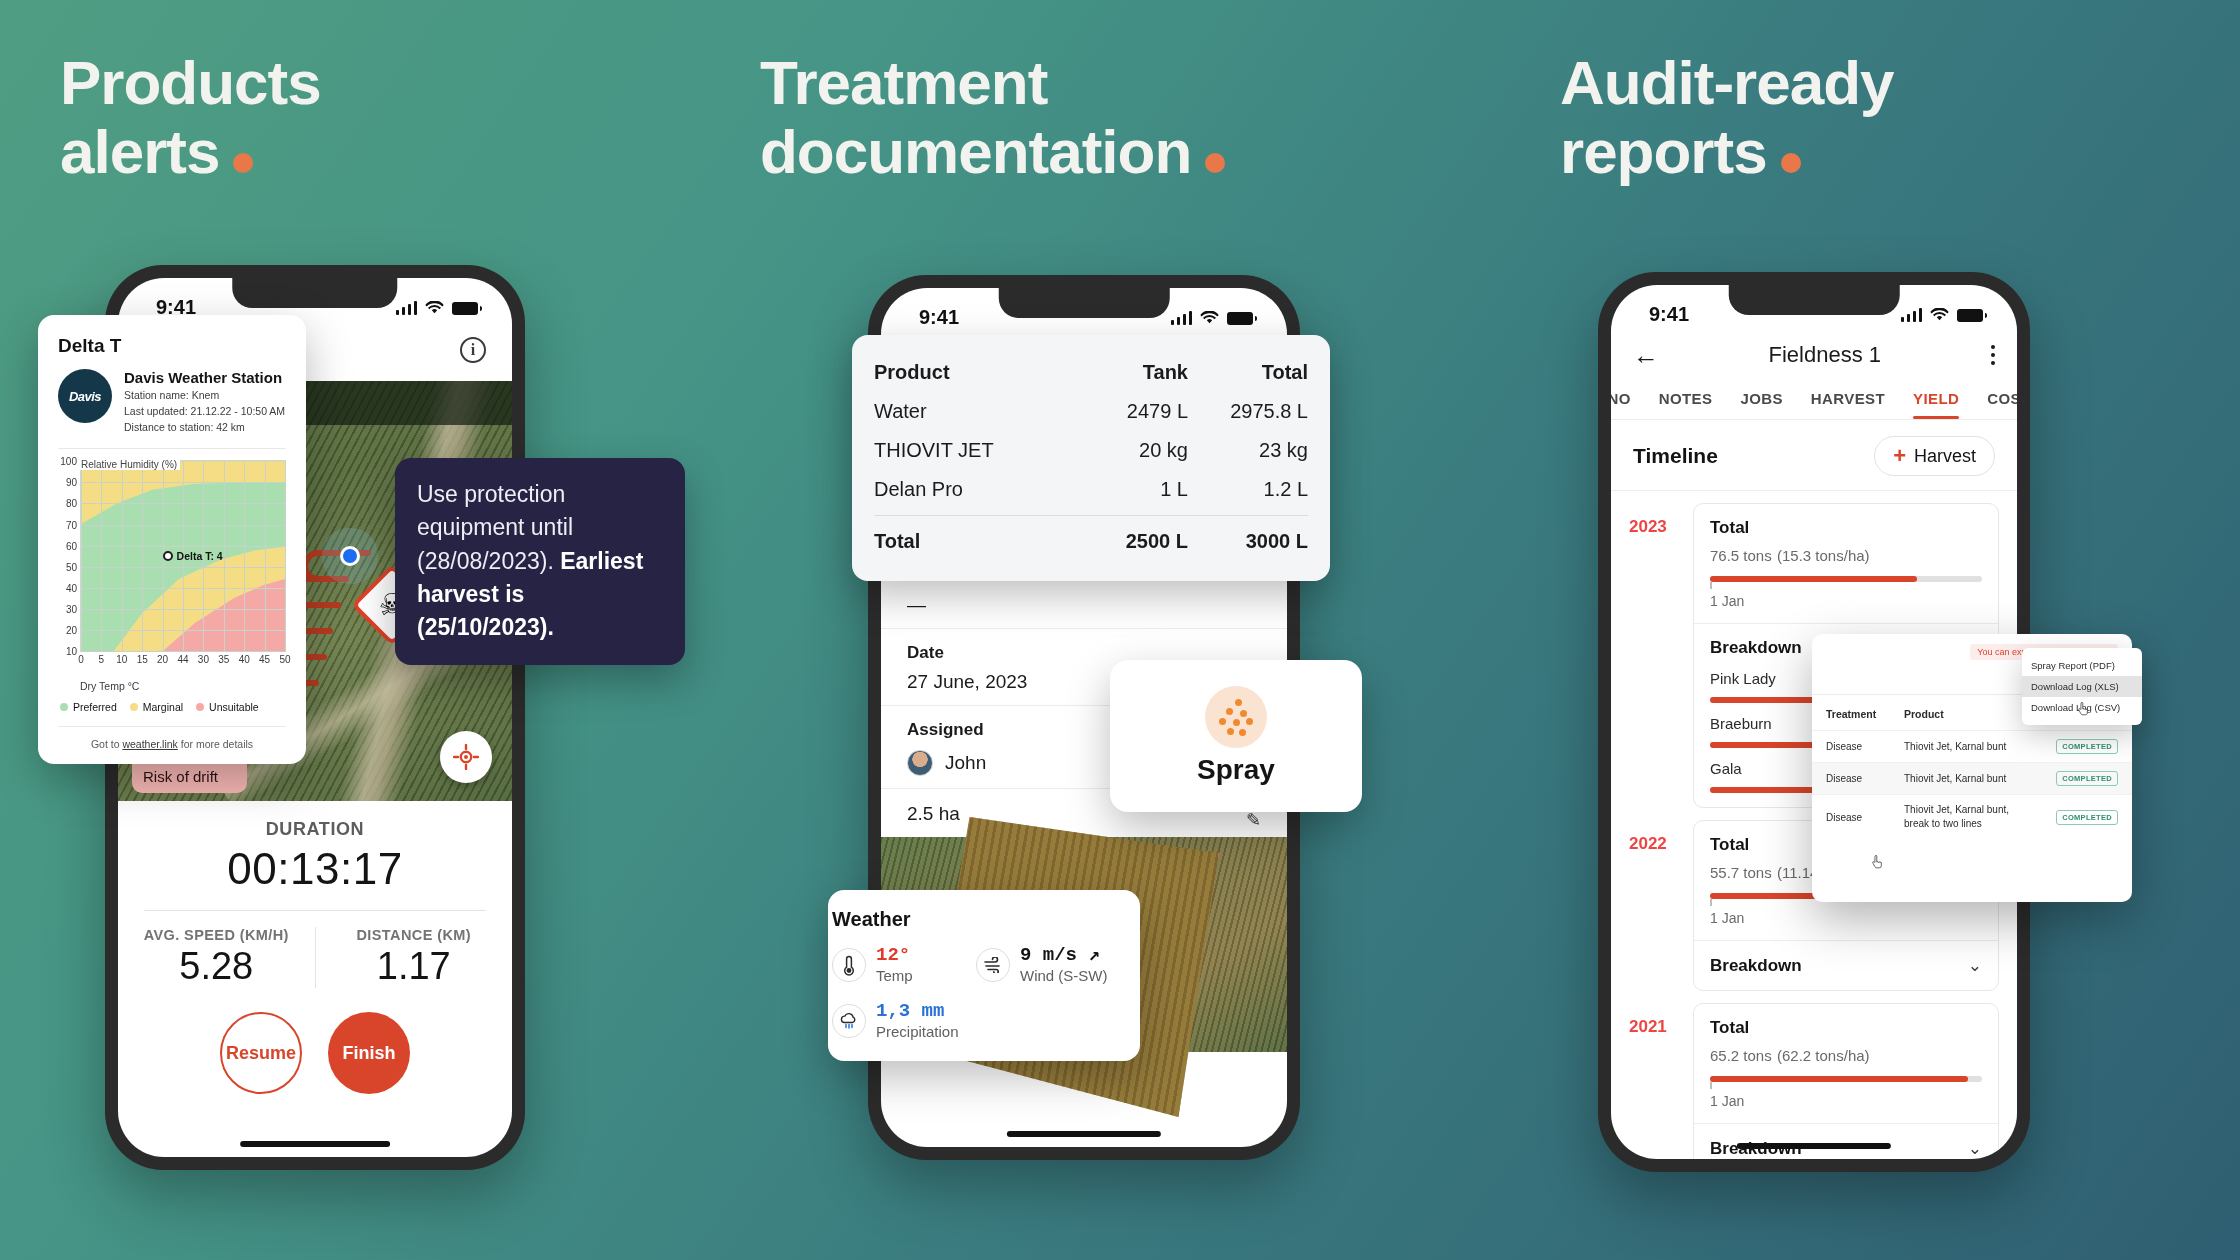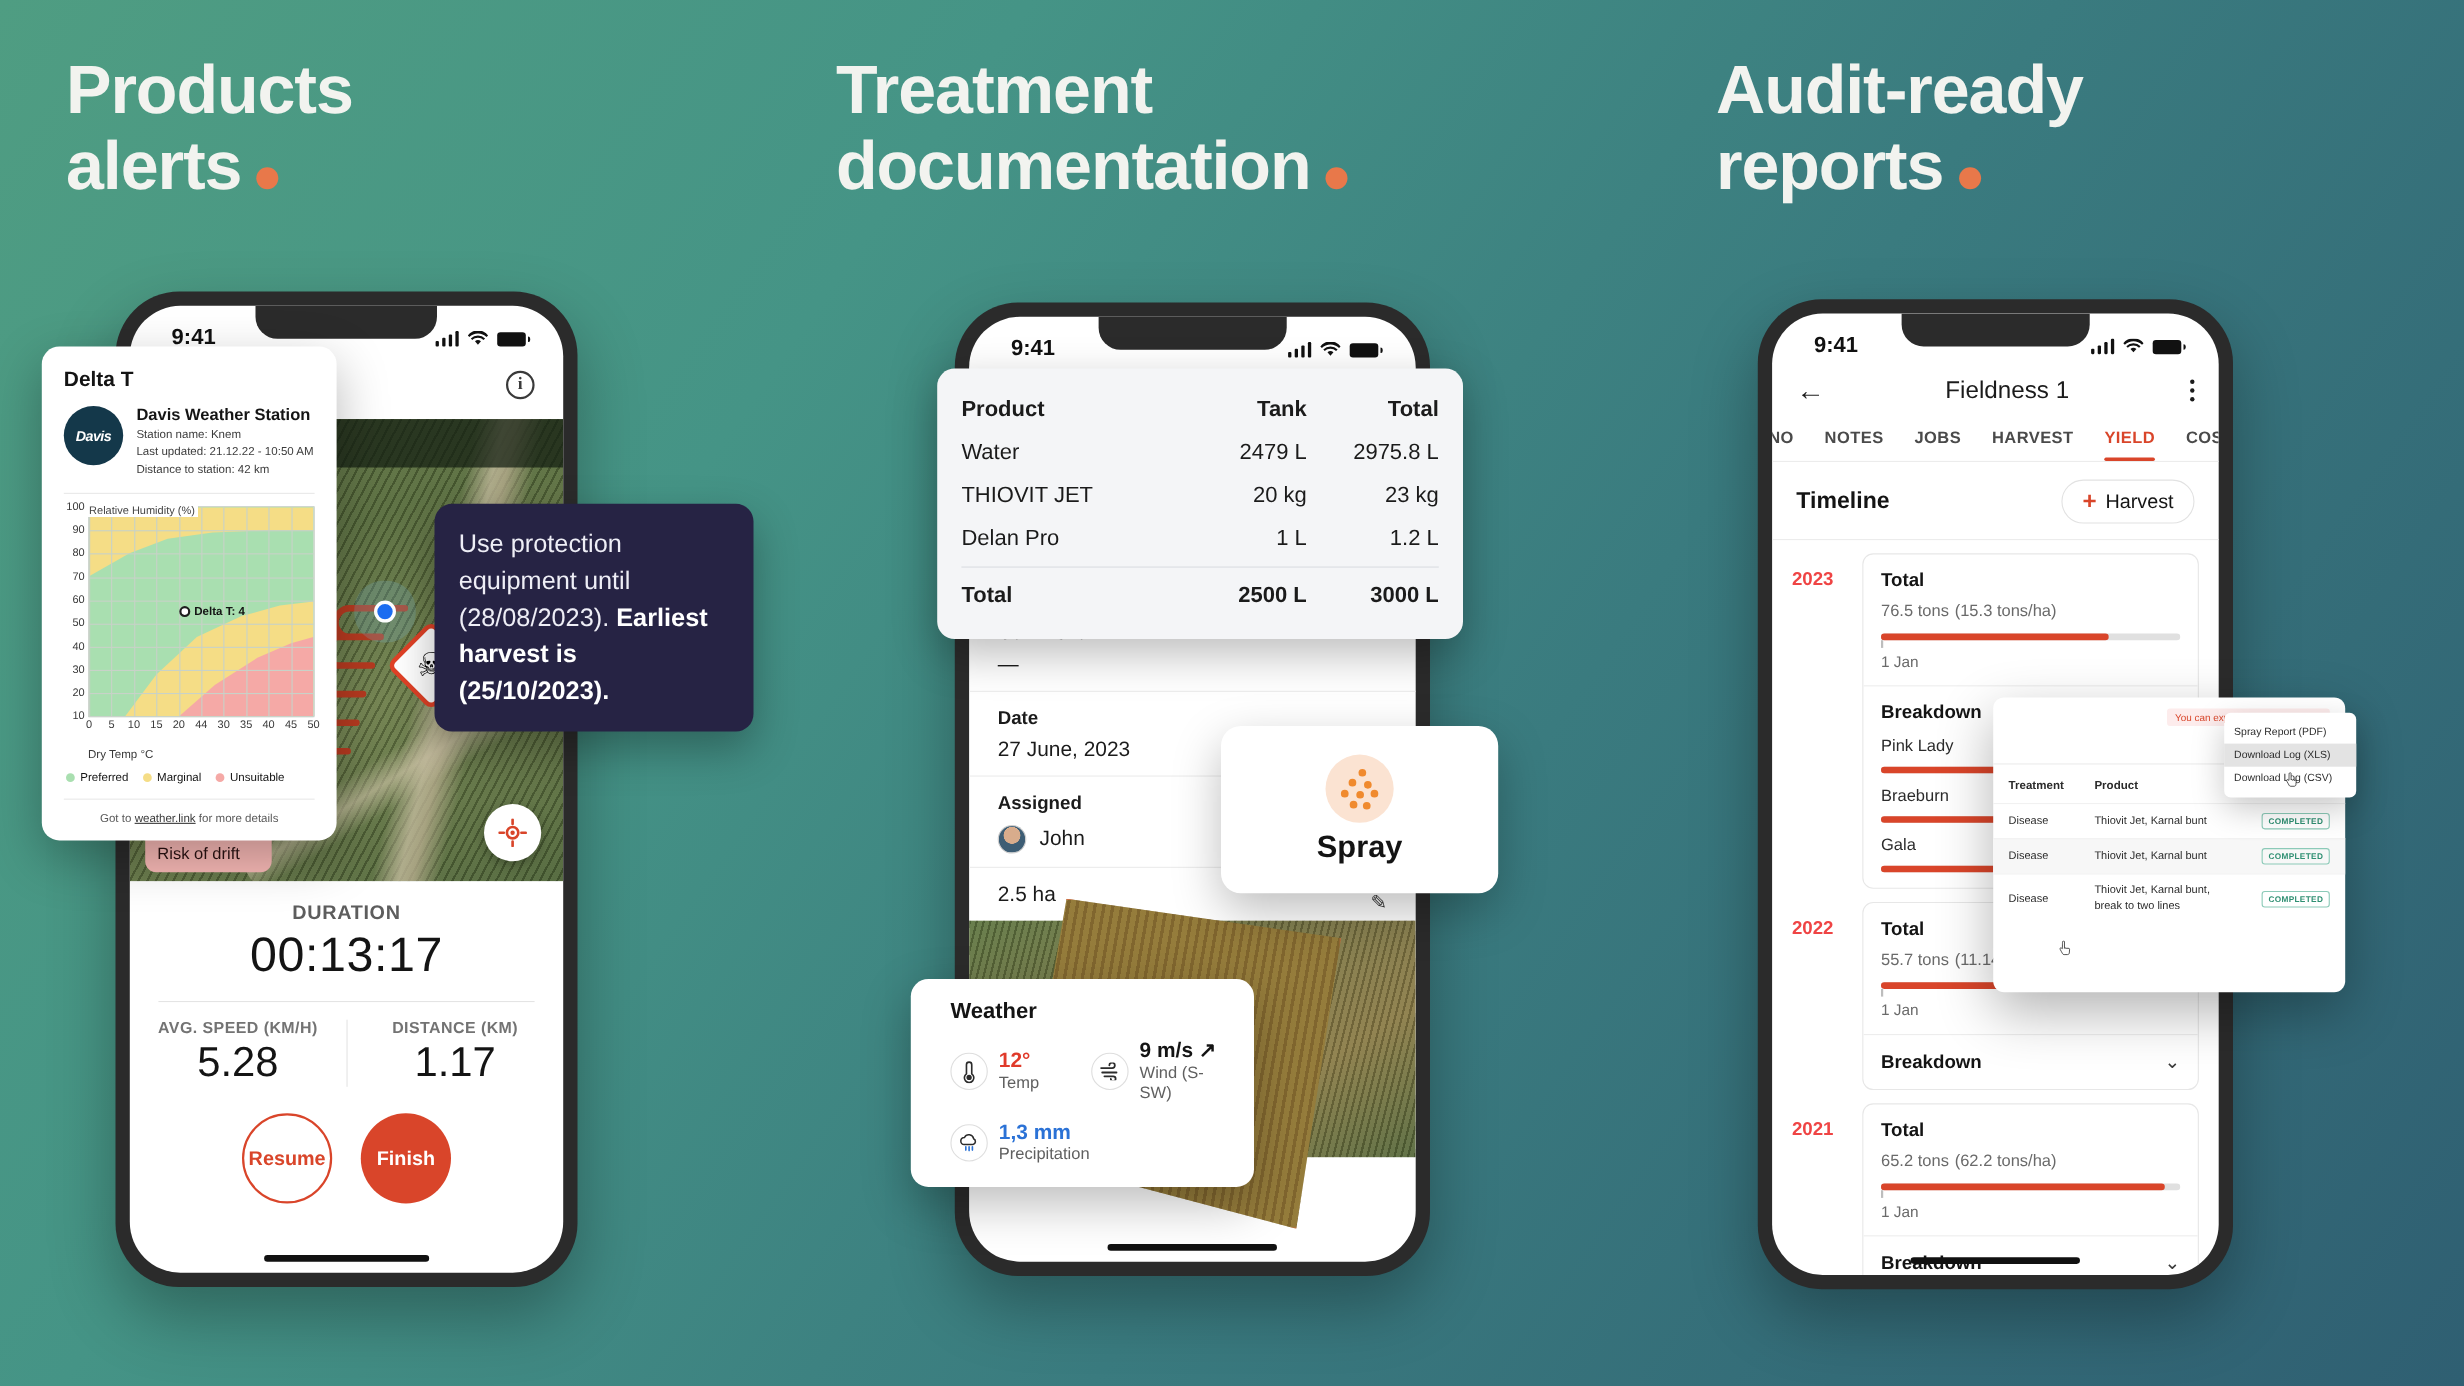--- a/index.html
+++ b/index.html
@@ -252,28 +252,28 @@
     background:#fff; border-radius: 18px; z-index: 34;
     box-shadow: 0 16px 44px rgba(0,0,0,.26);
     display:flex; flex-direction:column; align-items:center; justify-content:center; gap: 6px;
   }
   .spray-ic { width: 62px; height:62px; border-radius:50%; background:#fbe3d2; position:relative; }
   .spray-ic i { position:absolute; width:7px;height:7px;border-radius:50%;background:#f08a2e; display:block;}
   .spray-title { font-size: 28px; font-weight:700; color:#141414; }
 
   #weatherCard {
     position:absolute; left: 828px; top: 890px; width: 312px;
-    background:#fff; border-radius: 16px; padding: 18px 20px 20px 36px;
+    background:#fff; border-radius: 16px; padding: 18px 20px 20px 4px;
     box-shadow: 0 16px 44px rgba(0,0,0,.26); z-index: 34;
   }
   #weatherCard h4 { font-size: 20px; font-weight:700; color:#141414; margin-bottom: 14px; }
   .wgrid { display:flex; flex-wrap:wrap; row-gap: 16px; }
   .witem { display:flex; align-items:center; gap: 10px; width: 50%; }
   .wicon { width: 34px;height:34px;border-radius:50%;border:1px solid #dedede; display:flex;align-items:center;justify-content:center;flex:0 0 auto;}
-  .wv { font-size: 19px; font-weight:700; line-height:1.15; }
+  .wv { font-size: 19px; font-weight:700; line-height:1.15;font-family:Liberation Mono, monospace; }
   .wl { font-size: 15px; color:#606060; line-height:1.2; }
   .wv.red { color:#e03a2a; } .wv.blue { color:#2b72d6; } .wv.dark { color:#141414; }
 
   
   .p3-appbar { display:flex; align-items:center; padding: 12px 22px 16px 22px; }
   .p3-appbar .ttl { flex:1; text-align:center; font-size:22px; color:#1b1b1b; }
   .arrow-back { font-size: 26px; color:#1b1b1b; line-height:1; }
   .kebab { display:flex;flex-direction:column;gap:3.5px; }
   .kebab i { width:4.5px;height:4.5px;border-radius:50%;background:#1b1b1b;display:block; }
   .p3-tabs { display:flex; align-items:flex-end; gap: 28px; padding: 0 0 0 0; border-bottom:1px solid #ececec; font-size:15px; color:#4a4a4a; font-weight:600; letter-spacing:.4px; overflow:hidden; }

